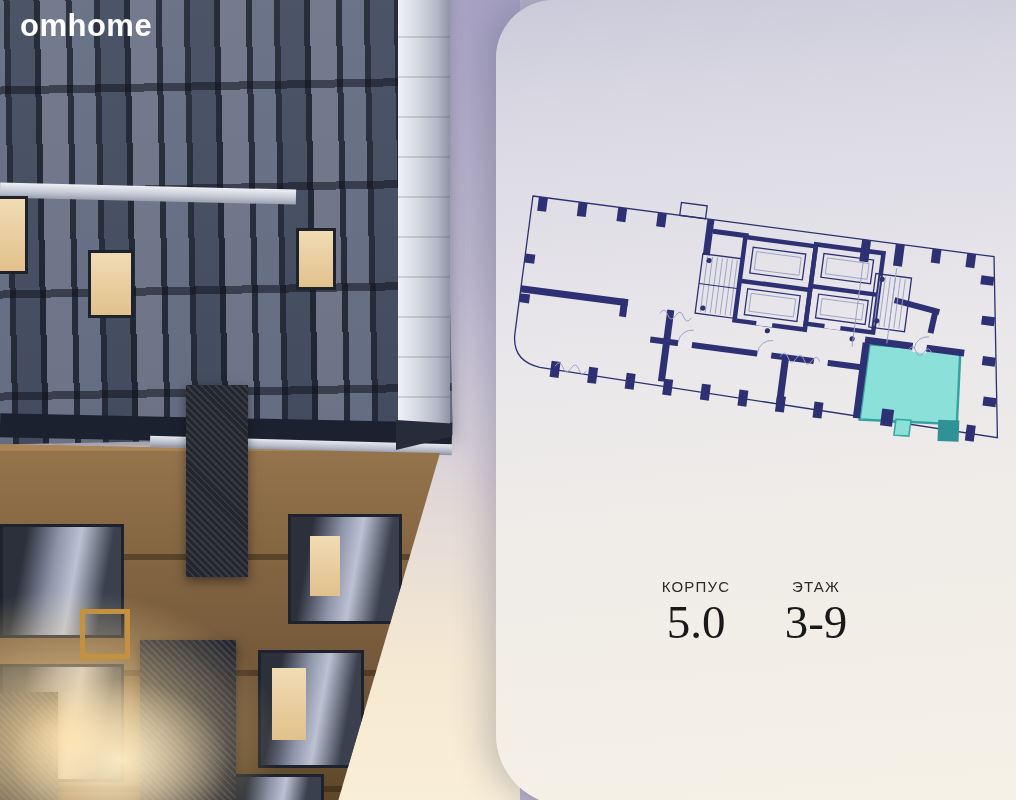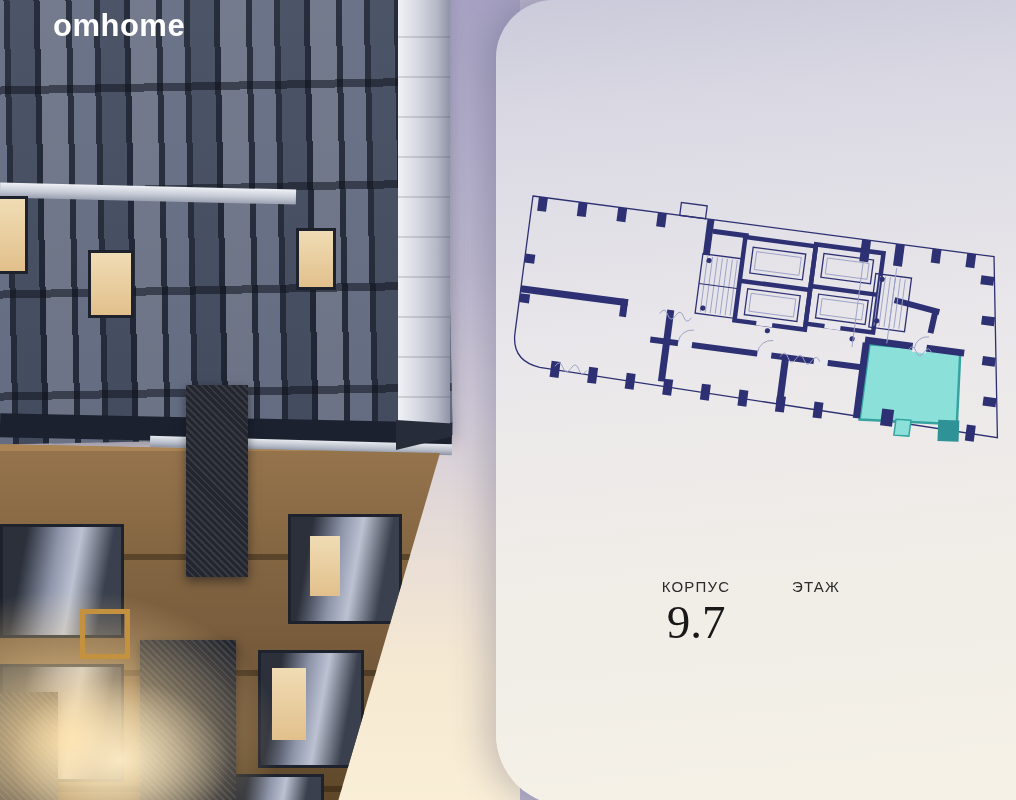--- a/index.html
+++ b/index.html
@@ -43,21 +43,21 @@
   .mesh{position:absolute;background:
       repeating-linear-gradient(45deg, rgba(255,255,255,.09) 0 2px, rgba(0,0,0,0) 2px 5px),
       #23262f; box-shadow:0 4px 10px rgba(10,12,20,.5);}
   .glow{position:absolute;pointer-events:none;}
   .g1{left:-140px;bottom:-90px;width:420px;height:300px;
       background:radial-gradient(closest-side, rgba(255,221,160,.95), rgba(255,221,160,0));}
   .g2{left:10px;bottom:-40px;width:220px;height:160px;
       background:radial-gradient(closest-side, rgba(255,238,200,.9), rgba(255,238,200,0));}
 
   .brand-logo{position:absolute;left:20px;top:8px;color:#ffffff;font-size:31px;font-weight:bold;
-    letter-spacing:.5px;margin-left:33px;}
+    letter-spacing:.5px;}
   .project{position:absolute;left:95px;top:612px;white-space:nowrap;}
   .project .name{color:#ffffff;font-size:37px;font-weight:bold;letter-spacing:19px;}
   .project .num{color:#c4923f;font-size:38px;font-weight:bold;margin-left:2px;}
   .gold-square{position:absolute;left:80px;top:609px;width:50px;height:50px;
     border:5px solid #c4923f;box-sizing:border-box;}
 
   
   .card{position:absolute;left:496px;top:0;width:520px;height:806px;
     border-radius:58px 0 0 72px;
     background:linear-gradient(175deg,#cbcada 0%,#dbdae4 16%,#e9e7ea 42%,#f0ede8 68%,#f5f1e6 100%);
@@ -213,20 +213,21 @@
       <path class="lt" d="M141,100 q4,-8 8,0 q4,8 8,0 q4,-8 8,0 q4,8 8,0"></path>
       <path class="lt" d="M266,127 q4,-8 8,0 q4,8 8,0 q4,-8 8,0 q4,8 8,0 q4,-8 8,0"></path>
       <path class="lt" d="M392,104 q4,-8 8,0 q4,8 8,0 q4,-8 8,0"></path>
       <path class="lt" d="M44,166 q4,-8 8,0 q4,8 8,0 q4,-8 8,0 q4,8 8,0"></path>
     </g>
   </svg>
 
   <div class="stats">
     <div class="stat">
       <div class="label">КОРПУС</div>
-      <div class="value">9.7</div>
+      <div class="value">5.0</div>
     </div>
     <div class="stat">
       <div class="label">ЭТАЖ</div>
+      <div class="value">3-9</div>
     </div>
   </div>
 
 </div>
 
 </body></html>

